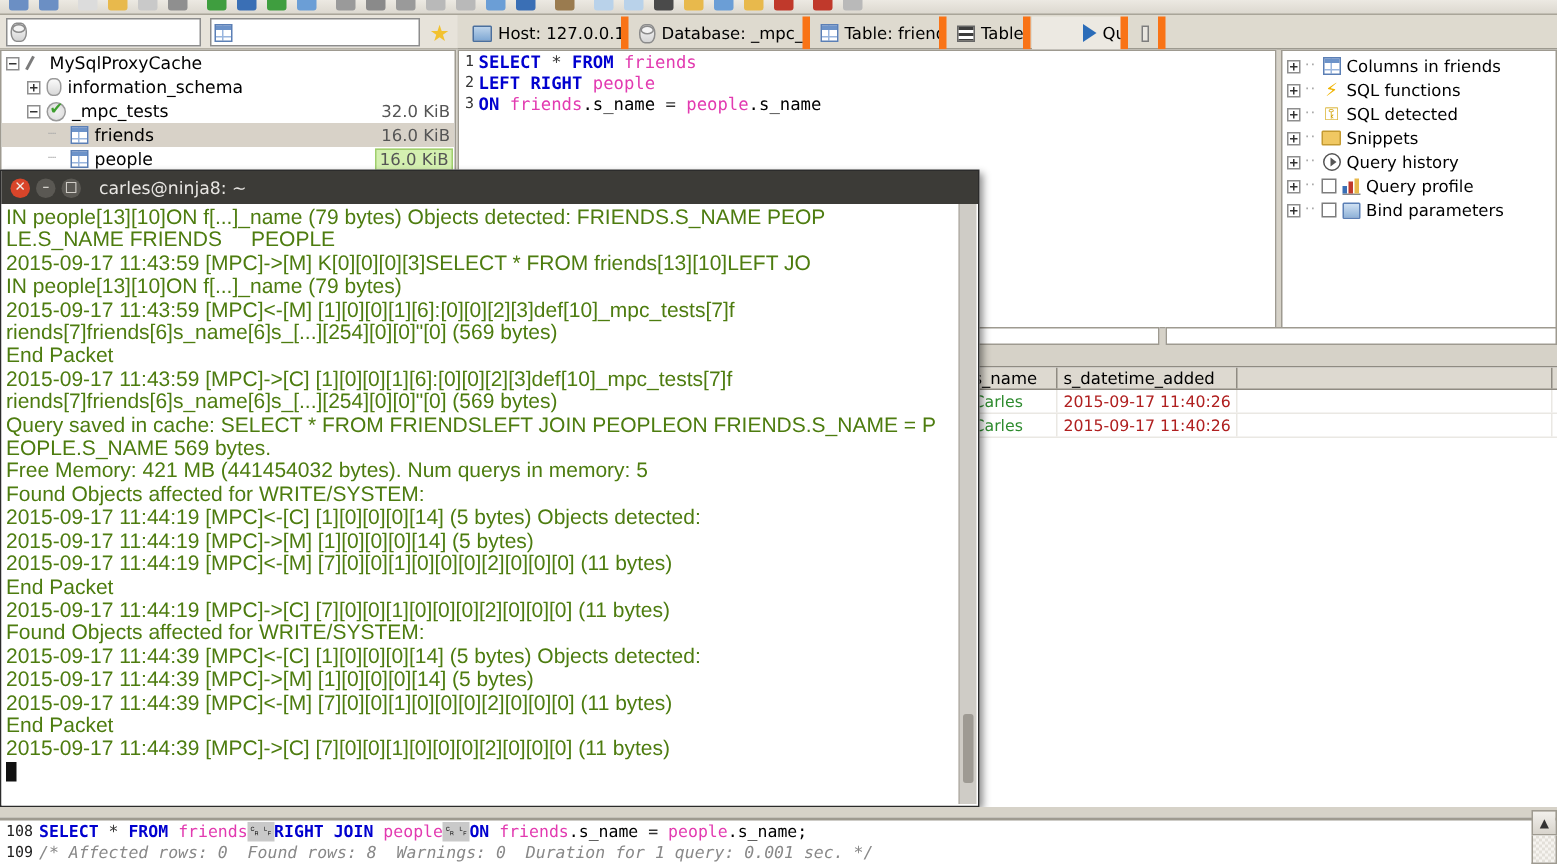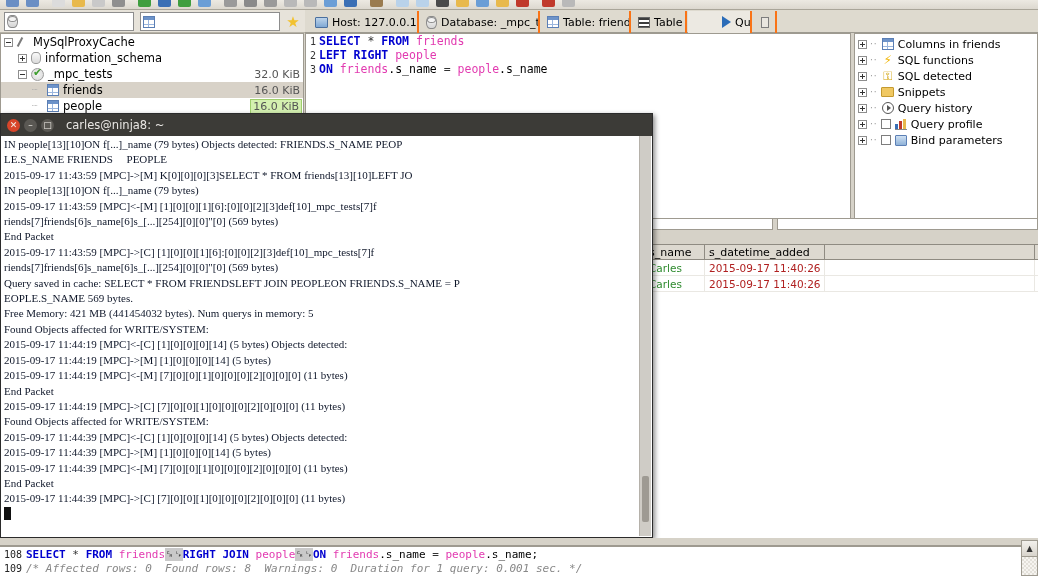--- a/index.html
+++ b/index.html
@@ -71,21 +71,21 @@
   
   .tabbar {
     position: absolute; left: 305px; top: 10px; width: 733px; height: 23px;
     background: #dedacf;
     border-bottom: 1px solid #9d9a90;
   }
   .tab {
     position: absolute; top: 1px; height: 22px;
     display: flex; align-items: center; gap: 4px;
     padding: 0 6px;
-    border-right: 2px solid #f97316;
+    border-right: 5px solid #f97316;
     font-size: 11px; white-space: nowrap; overflow: hidden;
   }
   .tab.active { background: #ece9e2; }
 
   
   .tree-panel {
     position: absolute; left: 0; top: 33px; width: 304px; height: 83px;
     background: #fff; border: 1px solid #9e9a90;
     overflow: hidden;
   }
@@ -229,24 +229,24 @@
         display: flex; align-items: center; justify-content: center;
         font-size: 9px; color: #f2efe9; line-height: 1; font-family: "DejaVu Sans", sans-serif;}
   .wb-close { background: #d8452a; }
   .wb-min { background: #5a5853; }
   .wb-max { background: #5a5853; }
   .term-title-text { margin-left: 8px; }
   .term-body {
     position: absolute; left: 0; top: 22px; right: 0; bottom: 0;
     background: #fff;
     padding: 1px 0 0 3px;
-    font-family: Liberation Serif, serif;
-    font-size: 11px;
+    font-family: Liberation Sans, sans-serif;
+    font-size: 14px;
     line-height: 15.4px;
-    color: #0f172a;
+    color: #4d7c0f;
     white-space: pre;
     overflow: hidden;
   }
   .term-sb {
     position: absolute; right: 1px; top: 22px; bottom: 1px; width: 12px;
     background: #cfccc6; border-left: 1px solid #b5b1aa;
   }
   .term-sb-thumb {
     position: absolute; left: 2px; right: 2px; bottom: 14px; height: 46px;
     background: #9e9a93; border-radius: 2px;

